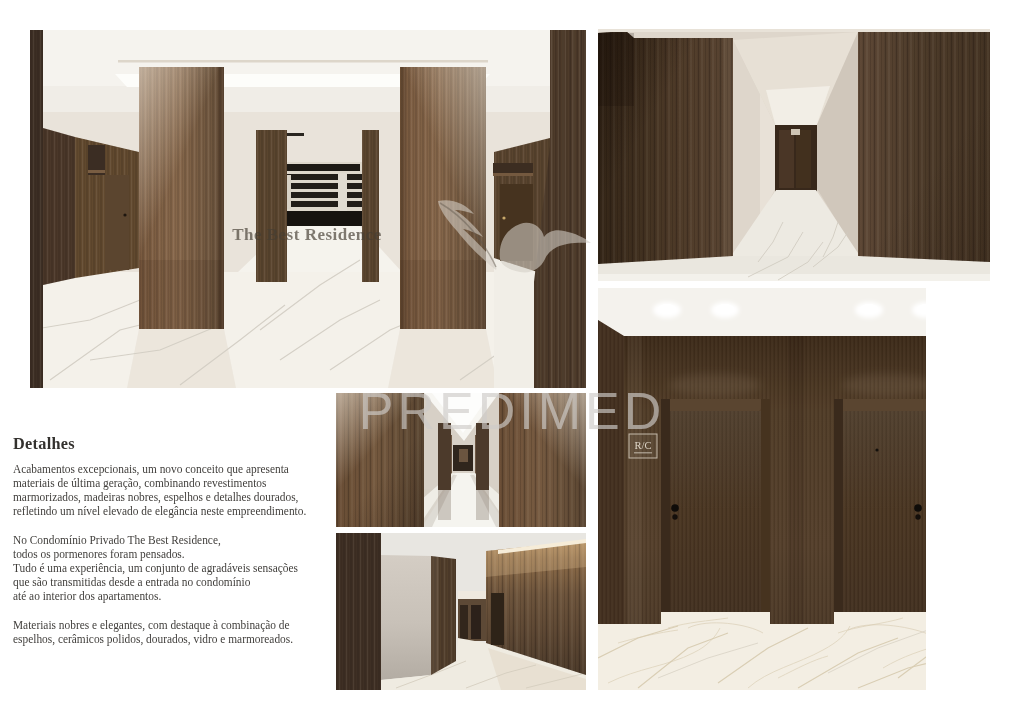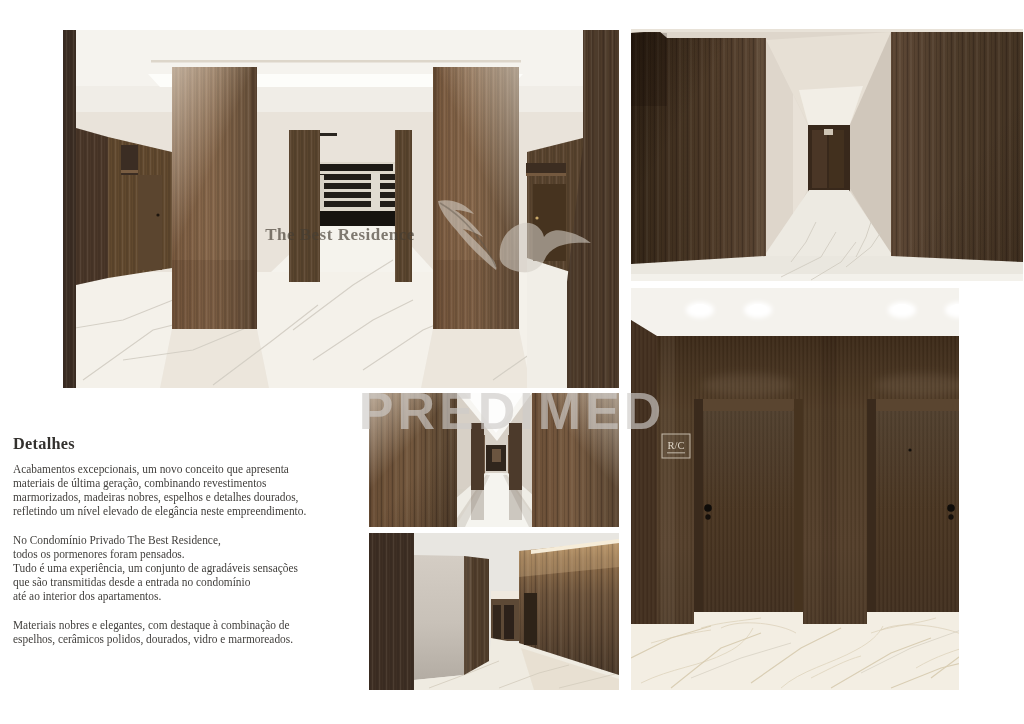--- a/index.html
+++ b/index.html
@@ -1,16 +1,16 @@
 <!DOCTYPE html>
 <html><head><meta charset="utf-8">
 <style>
 html,body{margin:0;padding:0;background:#fff;}
 body{position:relative;width:1024px;height:724px;overflow:hidden;font-family:"Liberation Serif",serif;}
-.ph{position:absolute;overflow:hidden;margin-left:33px;}
+.ph{position:absolute;overflow:hidden;}
 svg{display:block}
 </style></head>
 <body>
 
 <svg width="0" height="0" style="position:absolute">
 <defs>
 <linearGradient id="wpA" x1="0" y1="0" x2="1" y2="0">
  <stop offset="0" stop-color="#78593f"></stop>
         <stop offset="0.45" stop-color="#86674b"></stop>
         <stop offset="1" stop-color="#66503b"></stop>
@@ -451,13 +451,13 @@
         <feGaussianBlur stdDeviation="0.7"></feGaussianBlur>
       </filter>
     </defs>
  <g fill="#d4cec6" fill-opacity="0.58" filter="url(#swsoft)">
   <path d="M18,16 C32,13 46,19 54,29 C48,27 41,25 35,25 C46,32 56,42 63,52 C56,48 49,45 43,44 C52,52 66,66 74,76 C76,80 77,83 76,85 C62,74 46,58 37,46 C27,35 19,24 18,16 Z"></path>
   <path d="M80,74 C78,58 86,44 100,39 C111,35 122,42 124,52 C128,46 136,44 144,46 C155,48 165,53 171,58 C158,57 145,58 137,62 C131,65 127,69 125,74 C121,83 111,89 100,87 C89,85 81,80 80,74 Z"></path>
  </g>
  <path d="M20,18 C44,32 64,56 76,82" stroke="rgba(95,86,76,0.45)" stroke-width="1.5" fill="none"></path>
 </svg>
 
-<div style="position:absolute;left:0;top:385px;width:1024px;text-align:center;font-family:'Liberation Sans',sans-serif;font-weight:bold;font-size:52px;letter-spacing:4px;color:rgba(207,204,200,0.66);line-height:52px">PREDIMED</div>
+<div style="position:absolute;left:0;top:385px;width:1024px;text-align:center;font-family:'Liberation Sans',sans-serif;font-weight:normal;font-size:52px;letter-spacing:4px;color:rgba(207,204,200,0.66);line-height:52px">PREDIMED</div>
 
 </body></html>

